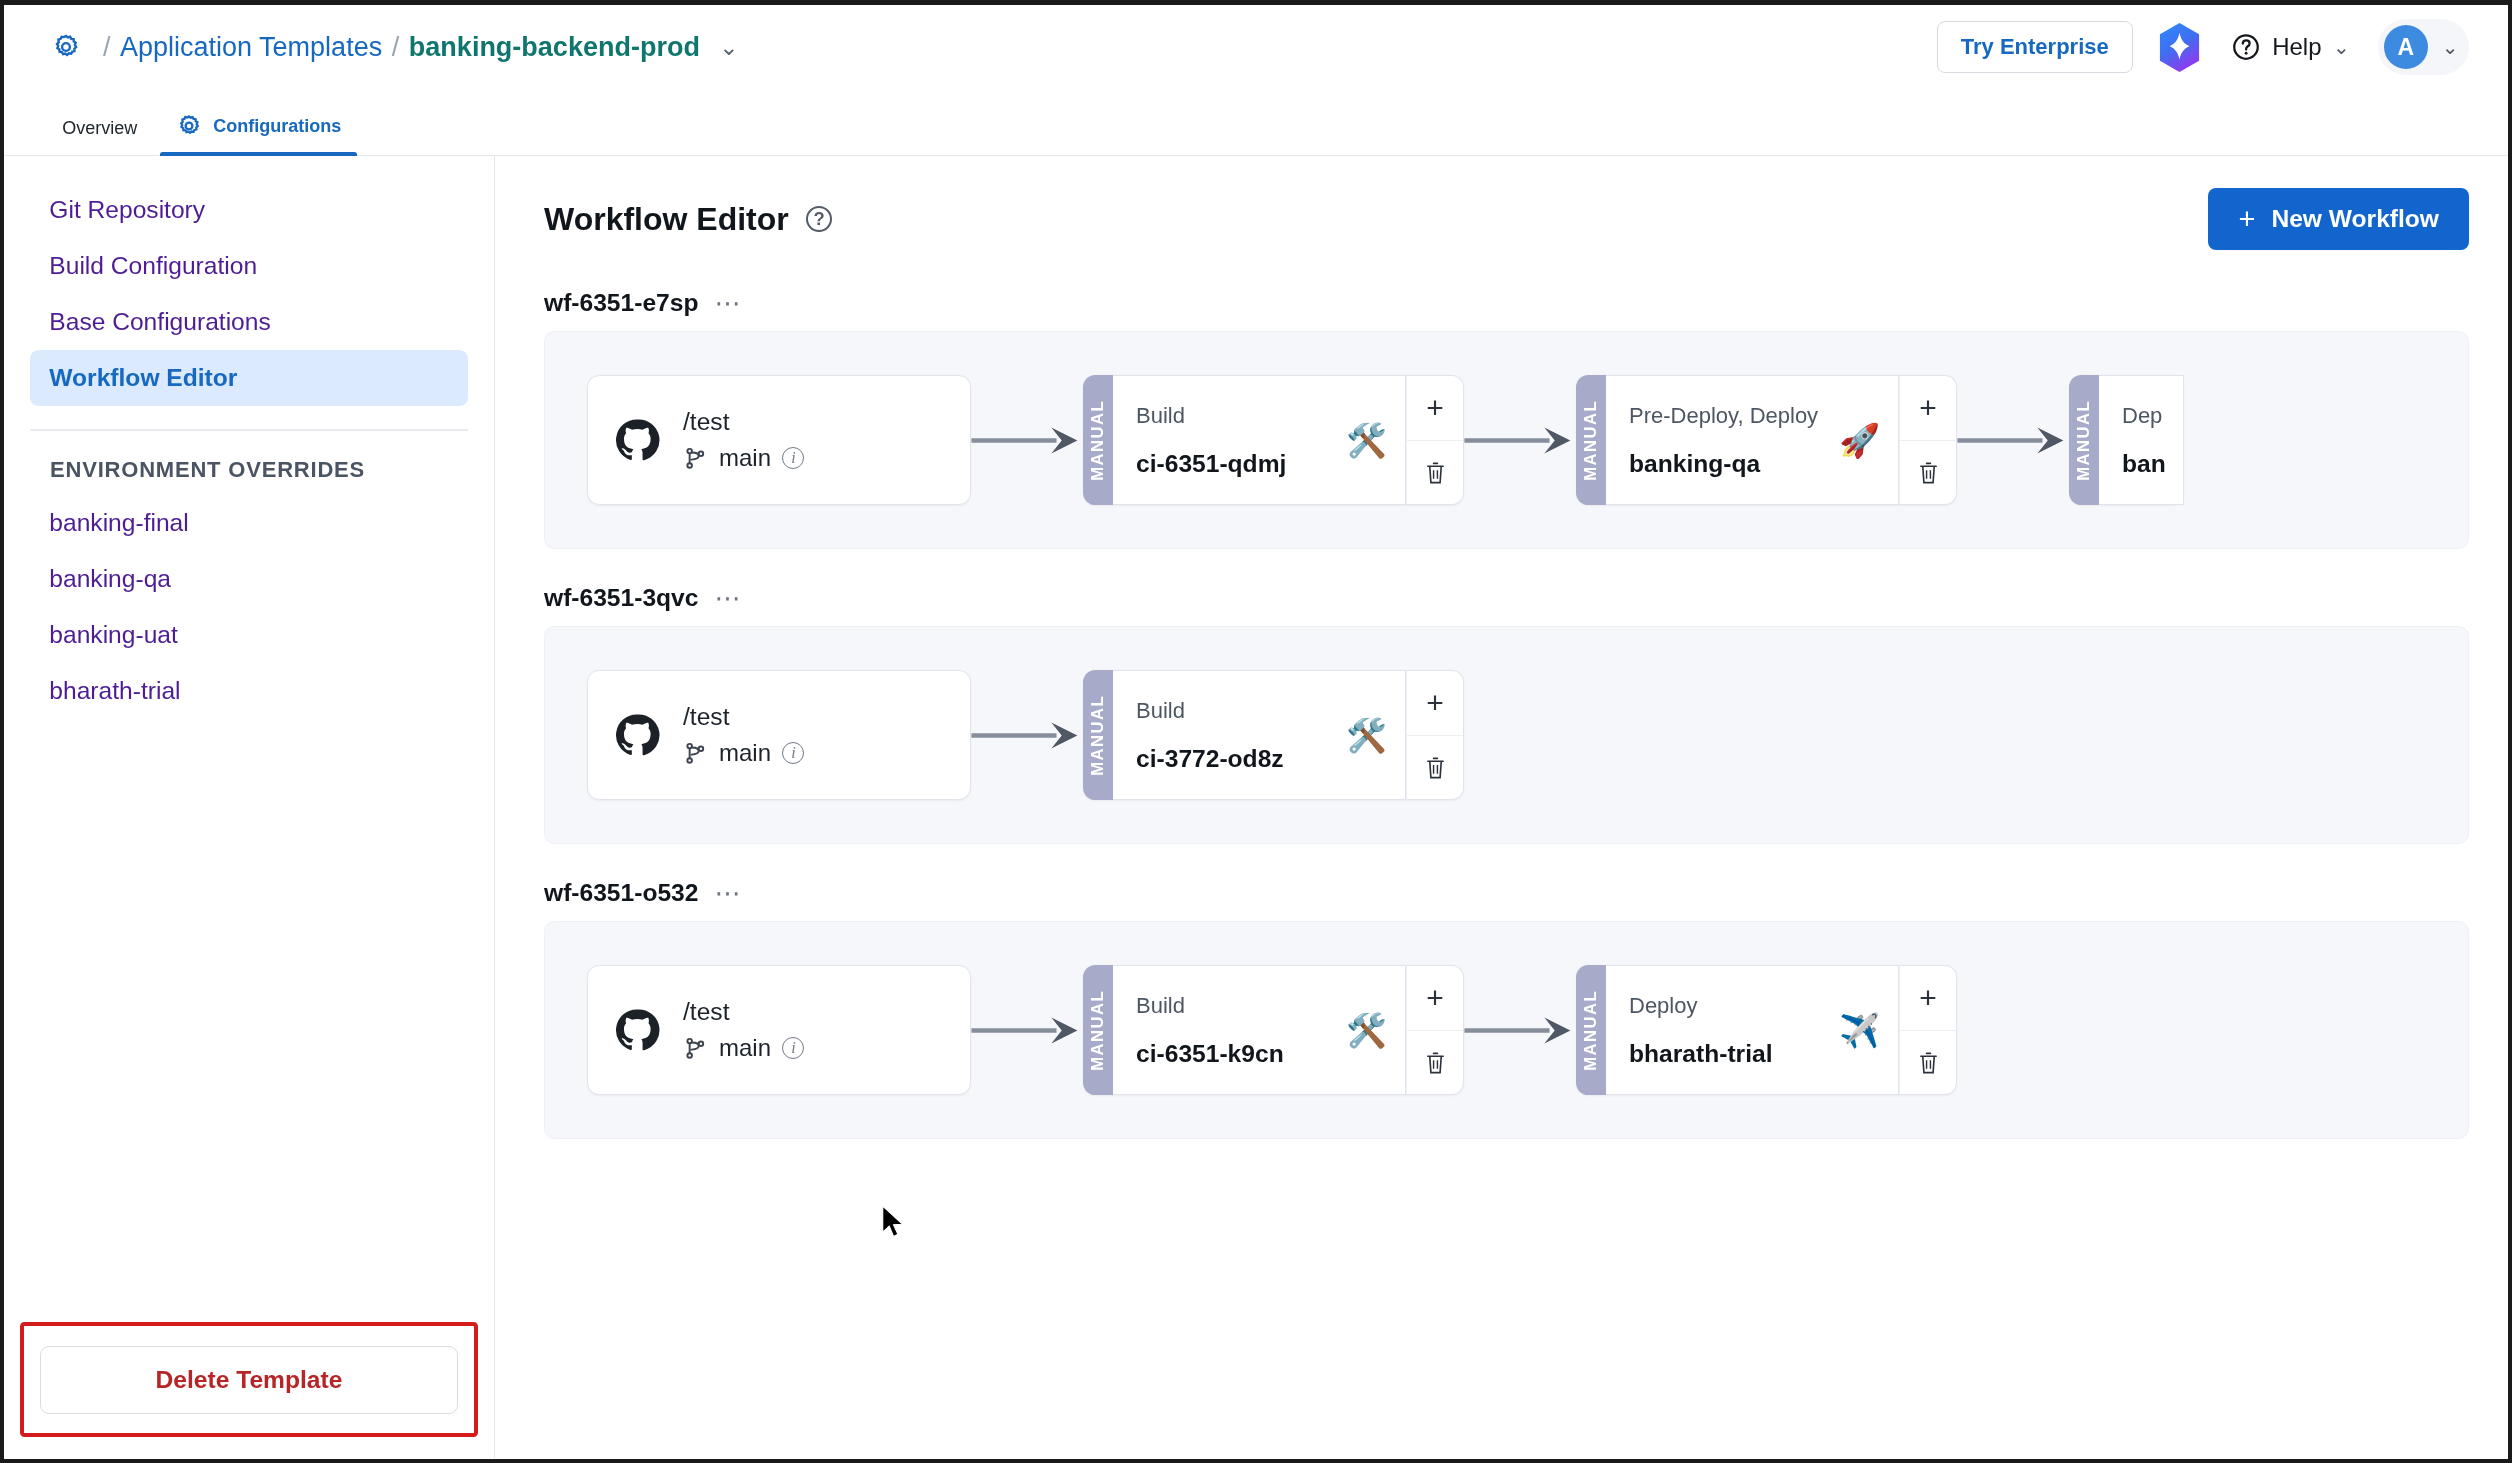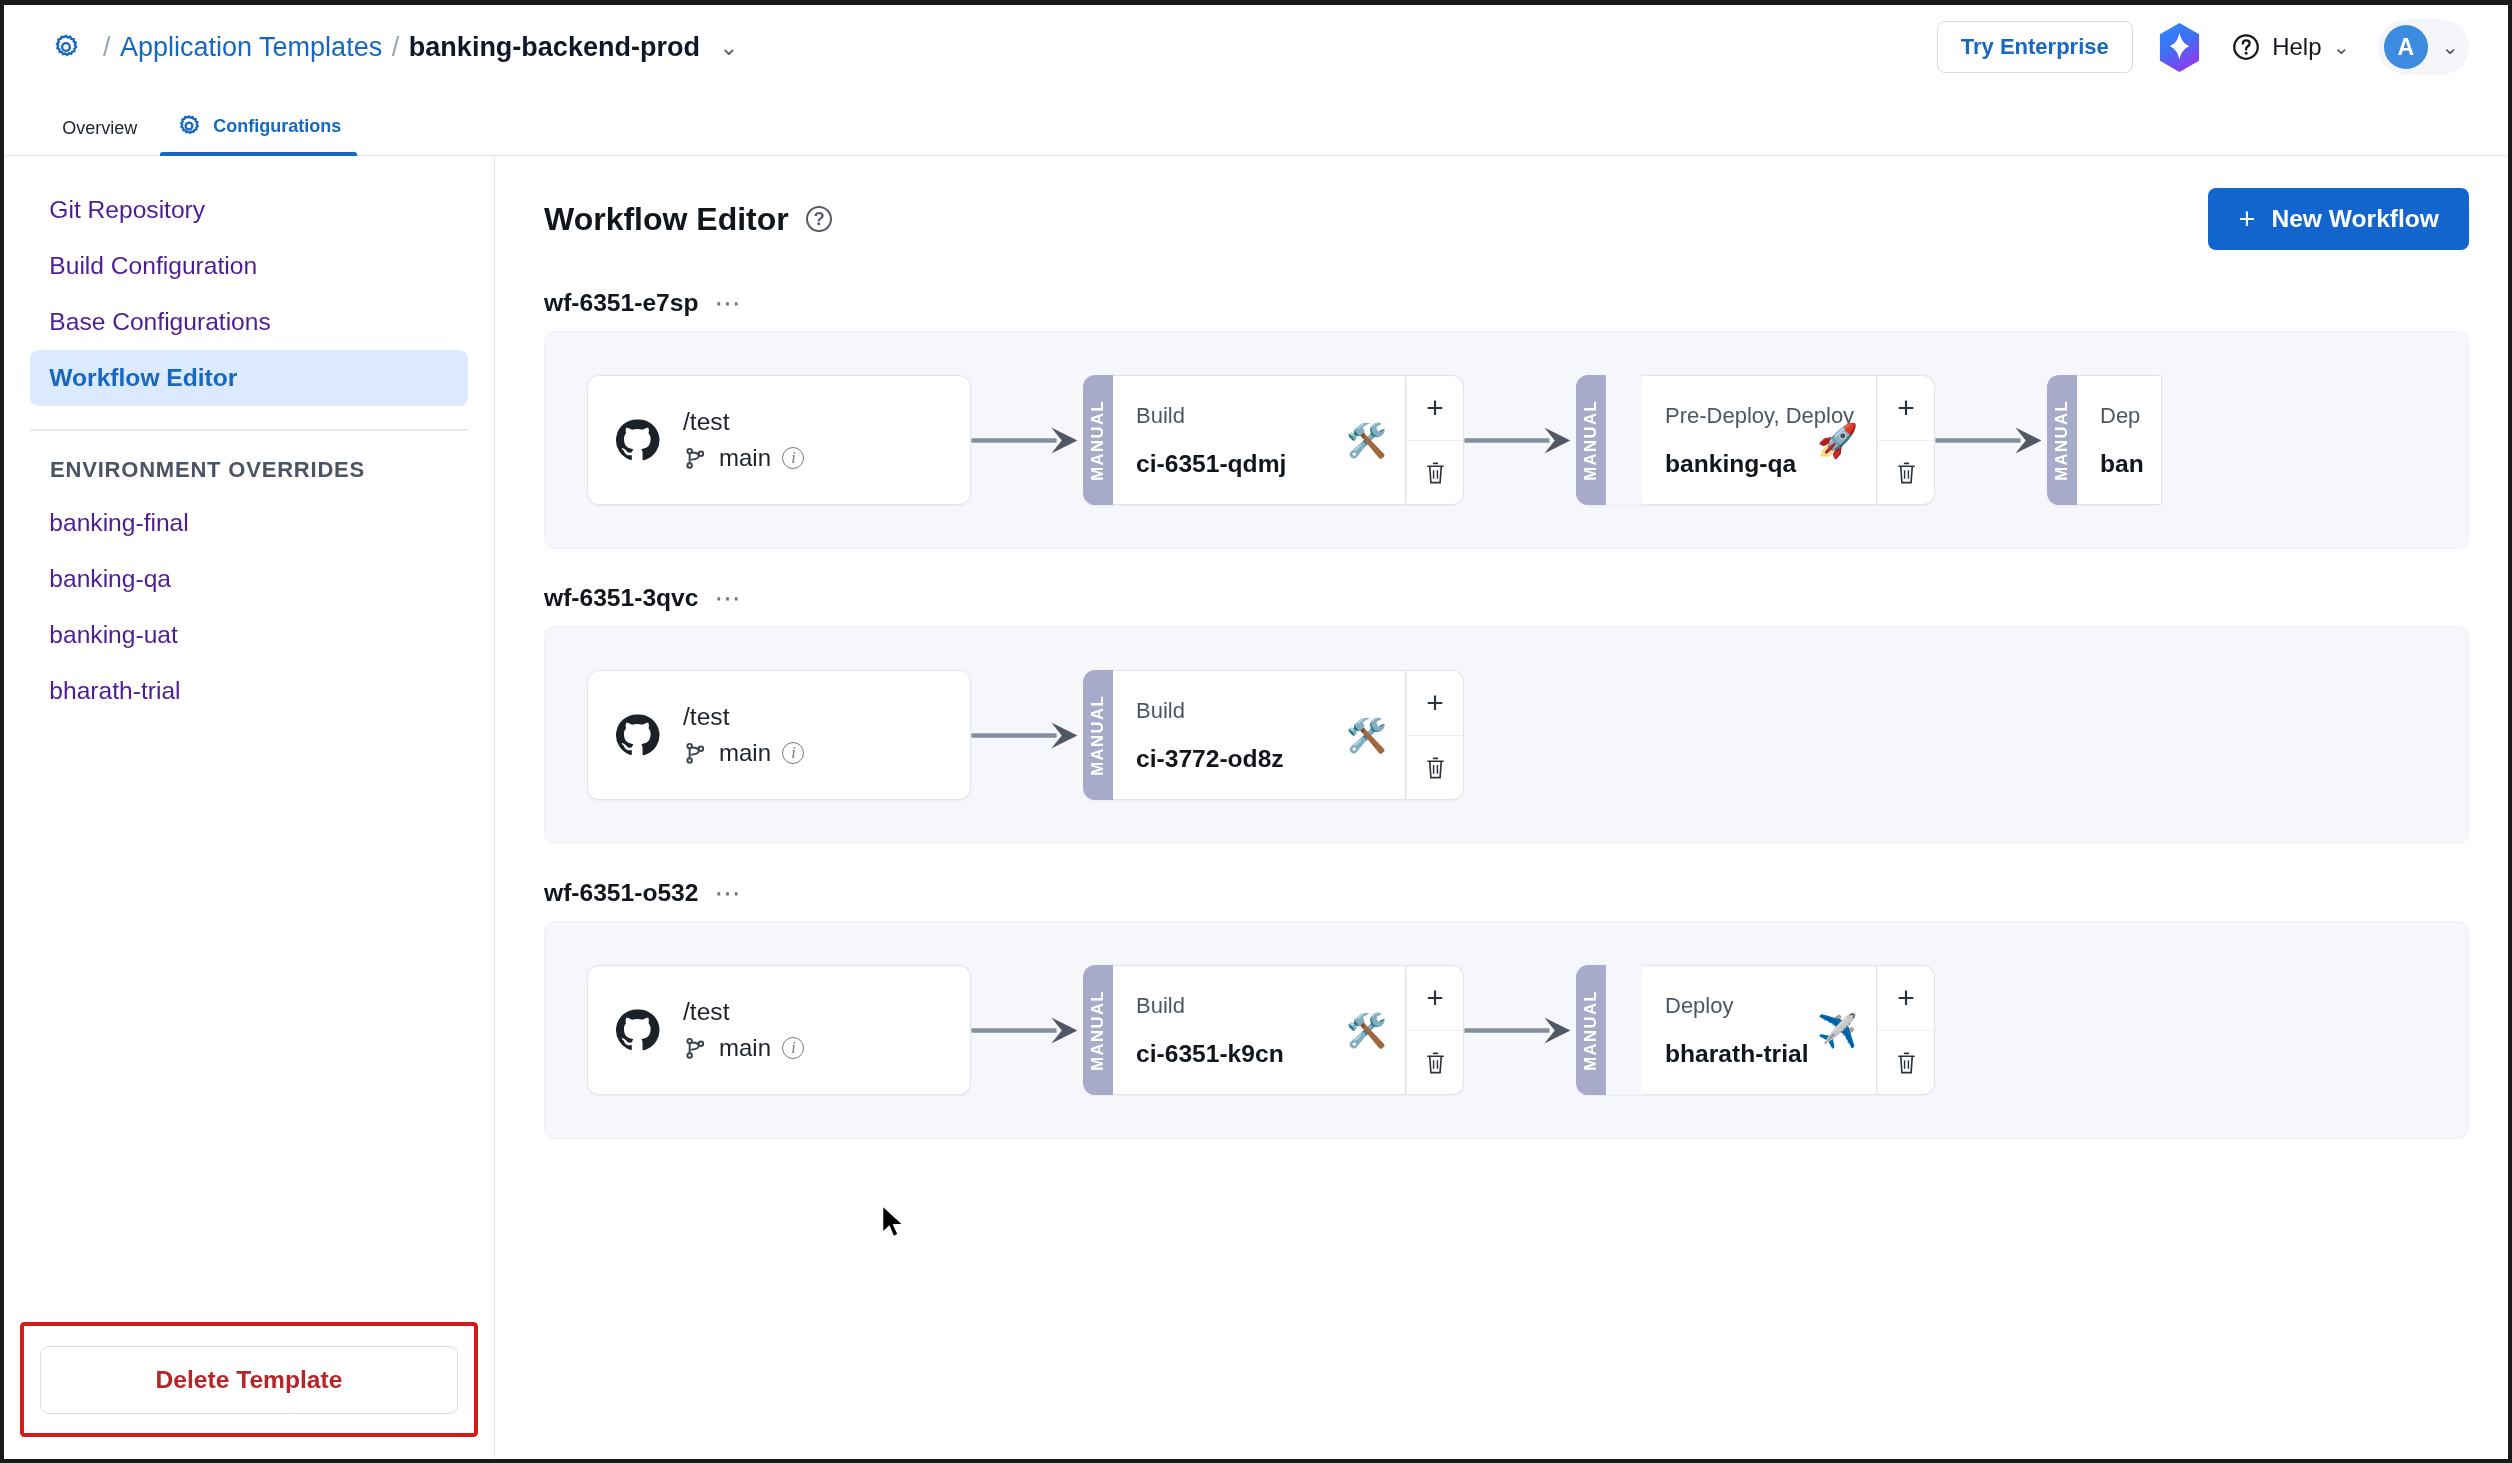--- a/index.html
+++ b/index.html
@@ -27,21 +27,21 @@
     position: relative;
   }
   .breadcrumb { display: flex; align-items: center; gap: 0; flex: 1; min-width: 0; }
   .gear-glyph { width: 30px; height: 30px; flex: none; margin-right: 12.3px; }
   .crumb-sep { color: #9aa4b0; font-size: 27px; padding: 0 9.6px; font-weight: 400; }
   .crumb-link {
     color: #1668c1; font-size: 27px; font-weight: 400; cursor: pointer;
     white-space: nowrap;
   }
   .crumb-current {
-    color: #0f172a; font-size: 27px; font-weight: 700; white-space: nowrap;
+    color: #0f766e; font-size: 27px; font-weight: 700; white-space: nowrap;
   }
   .crumb-caret { margin-left: 19.3px; color: #5a6472; font-size: 23px; cursor: pointer; }
 
   .topbar-right { display: flex; align-items: center; gap: 0; }
   .btn-enterprise {
     border: 1.3px solid #d6dbe2; border-radius: 8px;
     background: #fff; color: #1668c1;
     font-size: 22px; font-weight: 700;
     padding: 12.3px 23px; cursor: pointer;
     font-family: inherit;
@@ -213,21 +213,21 @@
     display: flex; flex-direction: column;
   }
   .act-btn {
     flex: 1; display: flex; align-items: center; justify-content: center;
     cursor: pointer; color: #2b323b;
   }
   .act-btn.top { border-bottom: 1.3px solid #eceff3; font-size: 30px; font-weight: 300; }
   .trash-ico { width: 23px; height: 26px; }
 
   .node-build .stage-body { width: 293px; }
-  .node-deploy .stage-body { width: 235px; margin-left: 36px; }
+  .node-deploy .stage-body { width: 293px; }
   .node-clipped { margin-right: -526px; }
 
   .cursor-arrow { position: absolute; left: 877px; top: 1200px; width: 26px; height: 37px; pointer-events: none; }
 </style>
 </head>
 <body>
 
 <div class="app-window">
 
   <div class="topbar">

